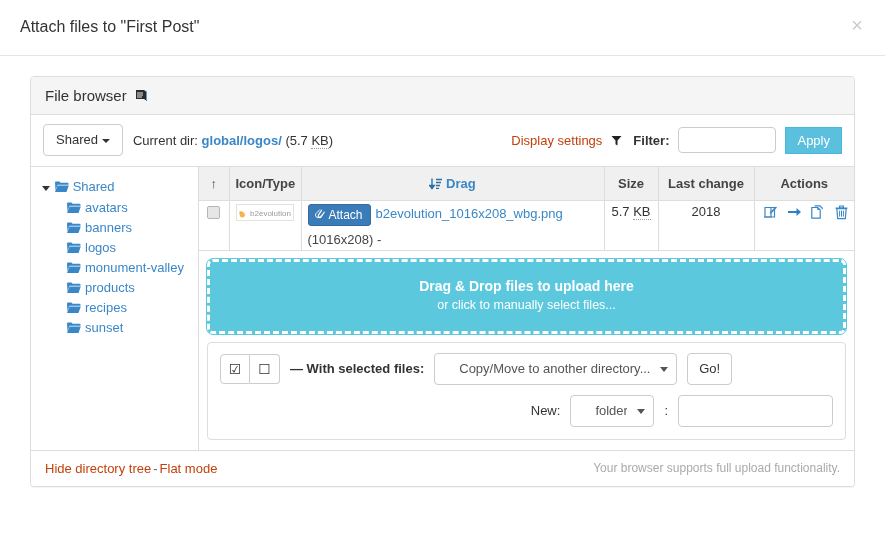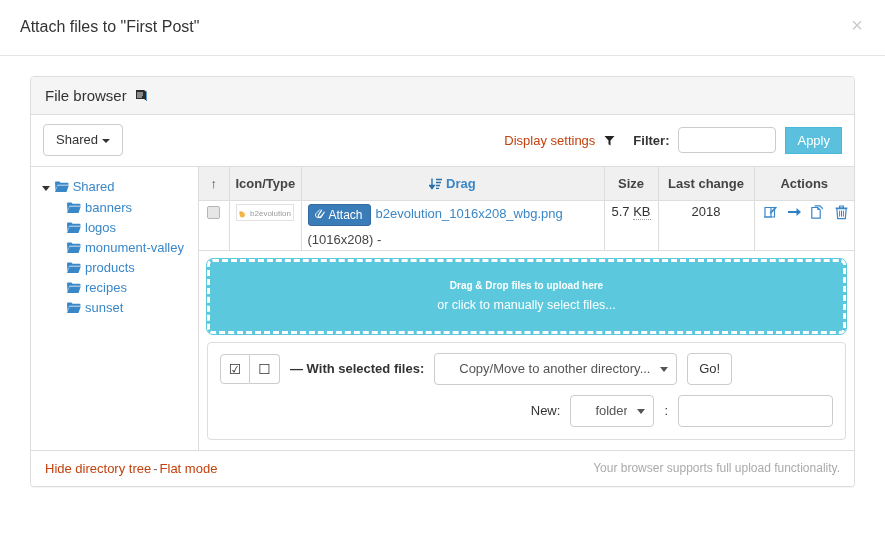--- a/index.html
+++ b/index.html
@@ -106,21 +106,21 @@
   .curdir a { color: #3a87c8; font-weight: bold; text-decoration: none; }
   .abbr { border-bottom: 1px dotted #999; }
 
   .toolbar-right {
     margin-left: auto;
     display: flex;
     align-items: center;
     gap: 9px;
   }
   .link { color: #c2410c; text-decoration: none; cursor: pointer; }
-  .filter-label { font-weight: bold; color: #333; font-size: 13px; display:flex; align-items:center; gap:19px;}
+  .filter-label { font-weight: bold; color: #333; font-size: 13px; display:flex; align-items:center; gap:12px;}
   .funnel { display:inline-block; width:10px; height:11px; }
   .filter-input {
     width: 98px; height: 26px;
     border: 1px solid #cccccc;
     border-radius: 4px;
     padding: 2px 6px;
     font-family: "Liberation Sans", sans-serif;
     font-size: 13px;
     color: #555;
     background: #fff;
@@ -240,21 +240,21 @@
   .dropzone {
     background: #5bc8dd;
     border: 3px dashed #ffffff;
     outline: 1px solid #5bc8dd;
     border-radius: 6px;
     text-align: center;
     padding: 14px 10px 16px 10px;
     color: #ffffff;
     cursor: pointer;
   }
-  .dz-main { font-size: 10px; font-weight: bold; line-height: 20px; }
+  .dz-main { font-size: 14px; font-weight: bold; line-height: 20px; }
   .dz-sub  { font-size: 12.5px; line-height: 19px; }
 
   
   .bulk-box {
     border: 1px solid #dddddd;
     border-radius: 4px;
     margin: 0 8px 10px 8px;
     padding: 10px 12px 12px 12px;
     background: #fff;
   }
@@ -354,20 +354,25 @@
           <svg width="15" height="14" viewBox="0 0 15 14">
             <path d="M2 1 h8 l3 2 v9 l-3 -2 h-8 z" fill="#2b2b2b"></path>
             <path d="M10 1 l3 2 v9 l-1 -1 v-8 z" fill="#5b9bd5"></path>
             <path d="M3 4 h6 M3 6 h6 M3 8 h5" stroke="#ffffff" stroke-width="0.9"></path>
           </svg>
         </span>
       </div>
 
       <div class="browser-toolbar">
         <button class="btn btn-root"><span>Shared</span><span class="caret"></span></button>
+        <span class="curdir">
+          <span>Current dir:</span>
+          <a class="">global</a><a>/</a><a>logos</a><a>/</a>
+          <span>(5.7 </span><span class="abbr">KB</span><span>)</span>
+        </span>
 
         <div class="toolbar-right">
           <a class="link">Display settings</a>
           <span class="filter-label">
             <span class="funnel">
               <svg width="11" height="12" viewBox="0 0 11 12">
                   <path d="M0.5 1 h10 l-4 4.5 v5 l-2 -1.3 v-3.7 z" fill="#222"></path>
                 </svg>
             </span>
             <span>Filter:</span>
@@ -383,20 +388,28 @@
           <div class="tree-node tree-root">
             <span class="tw"><span class="tri-down"></span></span>
             <span class="folder-ico">
               <svg width="14" height="11" viewBox="0 0 14 11">
                   <path d="M0 1.5 a1 1 0 0 1 1-1 h3.4 l1.2 1.3 h6.9 a1 1 0 0 1 1 1 v1 h-11 l-2 5.7 z" fill="#3a87c8"></path>
                   <path d="M2.6 4.6 h11.2 l-2.1 6 a0.9 0.9 0 0 1 -0.85 0.6 h-10.2 a0.5 0.5 0 0 1 -0.47 -0.68 z" fill="#3a87c8"></path>
                 </svg>
             </span><span>Shared</span>
           </div>
 
+          <div class="tree-node tree-child">
+            <span class="folder-ico">
+              <svg width="14" height="11" viewBox="0 0 14 11">
+                  <path d="M0 1.5 a1 1 0 0 1 1-1 h3.4 l1.2 1.3 h6.9 a1 1 0 0 1 1 1 v1 h-11 l-2 5.7 z" fill="#3a87c8"></path>
+                  <path d="M2.6 4.6 h11.2 l-2.1 6 a0.9 0.9 0 0 1 -0.85 0.6 h-10.2 a0.5 0.5 0 0 1 -0.47 -0.68 z" fill="#3a87c8"></path>
+                </svg>
+            </span><span>avatars</span>
+          </div>
           <div class="tree-node tree-child">
             <span class="folder-ico">
               <svg width="14" height="11" viewBox="0 0 14 11">
                   <path d="M0 1.5 a1 1 0 0 1 1-1 h3.4 l1.2 1.3 h6.9 a1 1 0 0 1 1 1 v1 h-11 l-2 5.7 z" fill="#3a87c8"></path>
                   <path d="M2.6 4.6 h11.2 l-2.1 6 a0.9 0.9 0 0 1 -0.85 0.6 h-10.2 a0.5 0.5 0 0 1 -0.47 -0.68 z" fill="#3a87c8"></path>
                 </svg>
             </span><span>banners</span>
           </div>
           <div class="tree-node tree-child">
             <span class="folder-ico">

